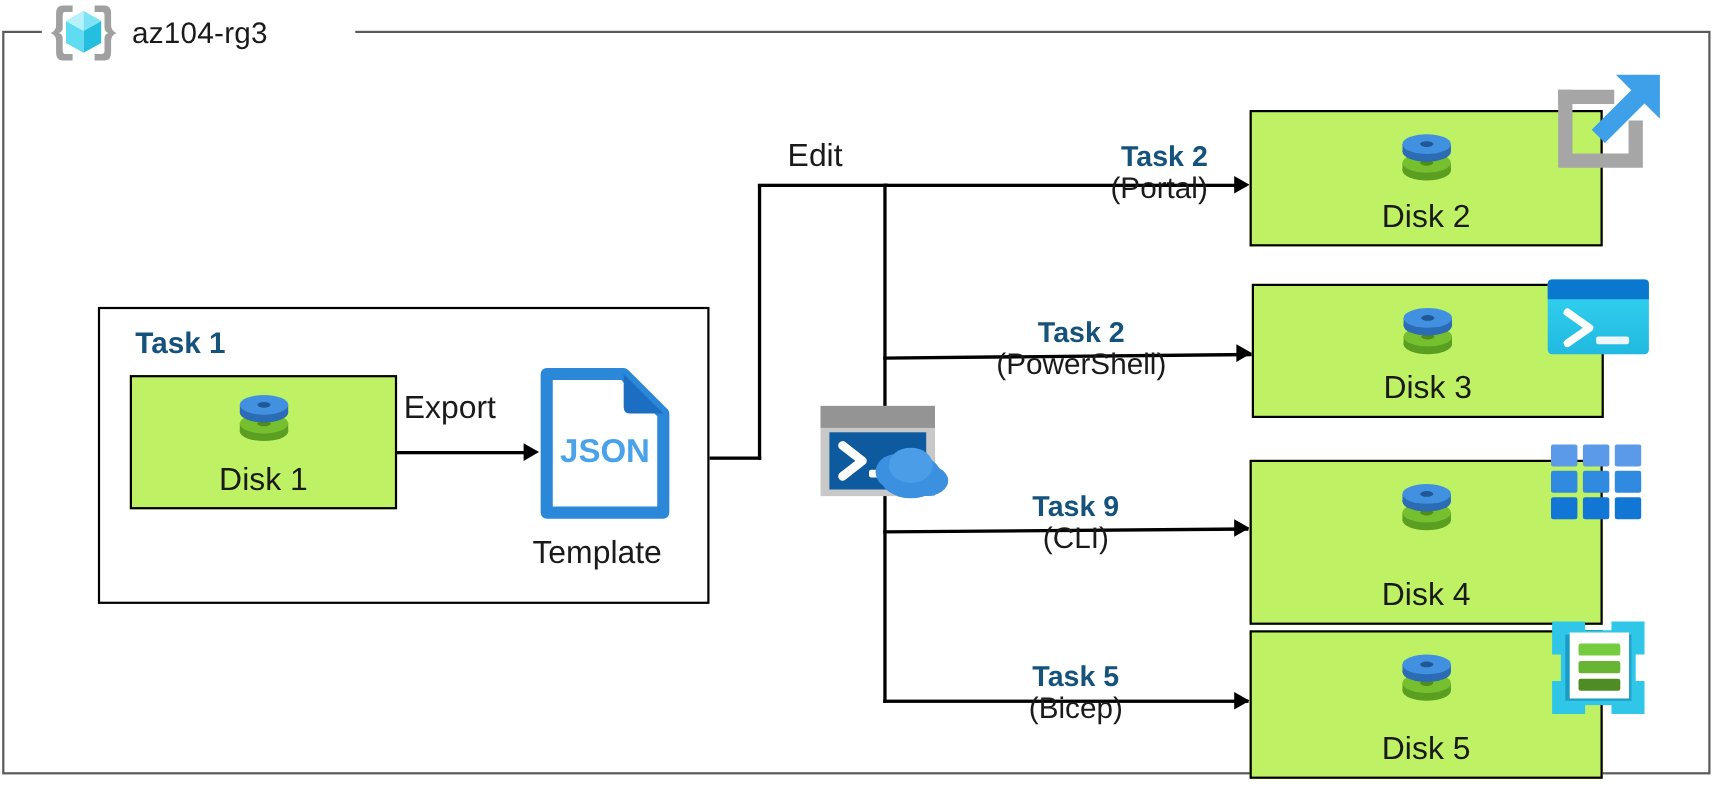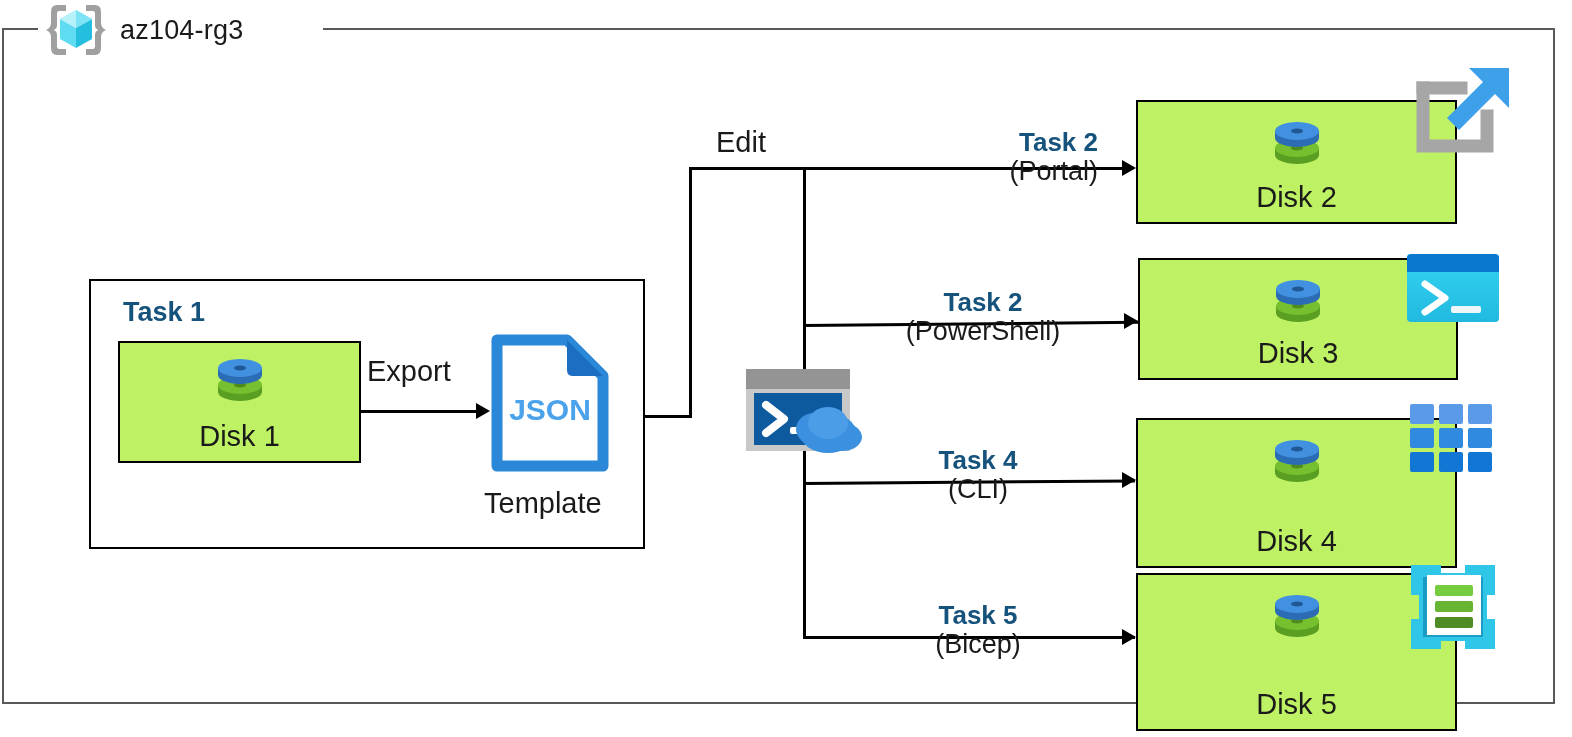--- a/index.html
+++ b/index.html
@@ -307,21 +307,21 @@
       <rect x="2" y="2" width="92" height="68" rx="4" fill="url(#psgrad)"></rect>
       <path d="M2 6 Q2 2 6 2 L90 2 Q94 2 94 6 L94 20 L2 20 Z" fill="#0b78d0"></path>
       <path d="M20 32 L40 46 L20 60" fill="none" stroke="#ffffff" stroke-width="7" stroke-linecap="round" stroke-linejoin="round"></path>
       <rect x="46" y="54" width="30" height="7" rx="2" fill="#eef6fb"></rect>
     </svg>
   </span>
 
   <div class="line hline" style="left:803px; top:482px; width:332px; transform:rotate(-0.45deg); transform-origin:left center;"></div>
   <div class="arrowhead" style="left:1122px; top:472px;"></div>
   <div class="edge-label" style="left:858px; top:446px; width:240px;">
-    <span class="t-main">Task 4</span>
+    <span class="t-main">Task 9</span>
     <span class="t-sub">(CLI)</span>
   </div>
 
   <div class="disk-box" style="left:1136px; top:418px; width:321px; height:150px;">
     <span class="disk-glyph" style="top:14px;">
       <svg width="56" height="56" viewBox="0 0 56 56">
         <ellipse cx="28" cy="39" rx="22" ry="9" fill="#5a9e22"></ellipse>
         <rect x="6" y="32" width="44" height="7" fill="#5a9e22"></rect>
         <ellipse cx="28" cy="32" rx="22" ry="9" fill="#76bf2e"></ellipse>
         <ellipse cx="28" cy="32" rx="6" ry="2.6" fill="#4f8c1c"></ellipse>
@@ -348,21 +348,21 @@
     </svg>
   </span>
 
   <div class="line hline" style="left:803px; top:636px; width:332px;"></div>
   <div class="arrowhead" style="left:1122px; top:629px;"></div>
   <div class="edge-label" style="left:858px; top:601px; width:240px;">
     <span class="t-main">Task 5</span>
     <span class="t-sub">(Bicep)</span>
   </div>
 
-  <div class="disk-box" style="left:1136px; top:573px; width:321px; height:158px;">
+  <div class="disk-box" style="left:1136px; top:573px; width:321px; height:135px;">
     <span class="disk-glyph" style="top:14px;">
       <svg width="56" height="56" viewBox="0 0 56 56">
         <ellipse cx="28" cy="39" rx="22" ry="9" fill="#5a9e22"></ellipse>
         <rect x="6" y="32" width="44" height="7" fill="#5a9e22"></rect>
         <ellipse cx="28" cy="32" rx="22" ry="9" fill="#76bf2e"></ellipse>
         <ellipse cx="28" cy="32" rx="6" ry="2.6" fill="#4f8c1c"></ellipse>
         <ellipse cx="28" cy="22" rx="22" ry="9" fill="#2b6cb5"></ellipse>
         <rect x="6" y="15" width="44" height="7" fill="#2b6cb5"></rect>
         <ellipse cx="28" cy="15" rx="22" ry="9" fill="#4191e0"></ellipse>
         <ellipse cx="28" cy="15" rx="6" ry="2.6" fill="#1f5894"></ellipse>

